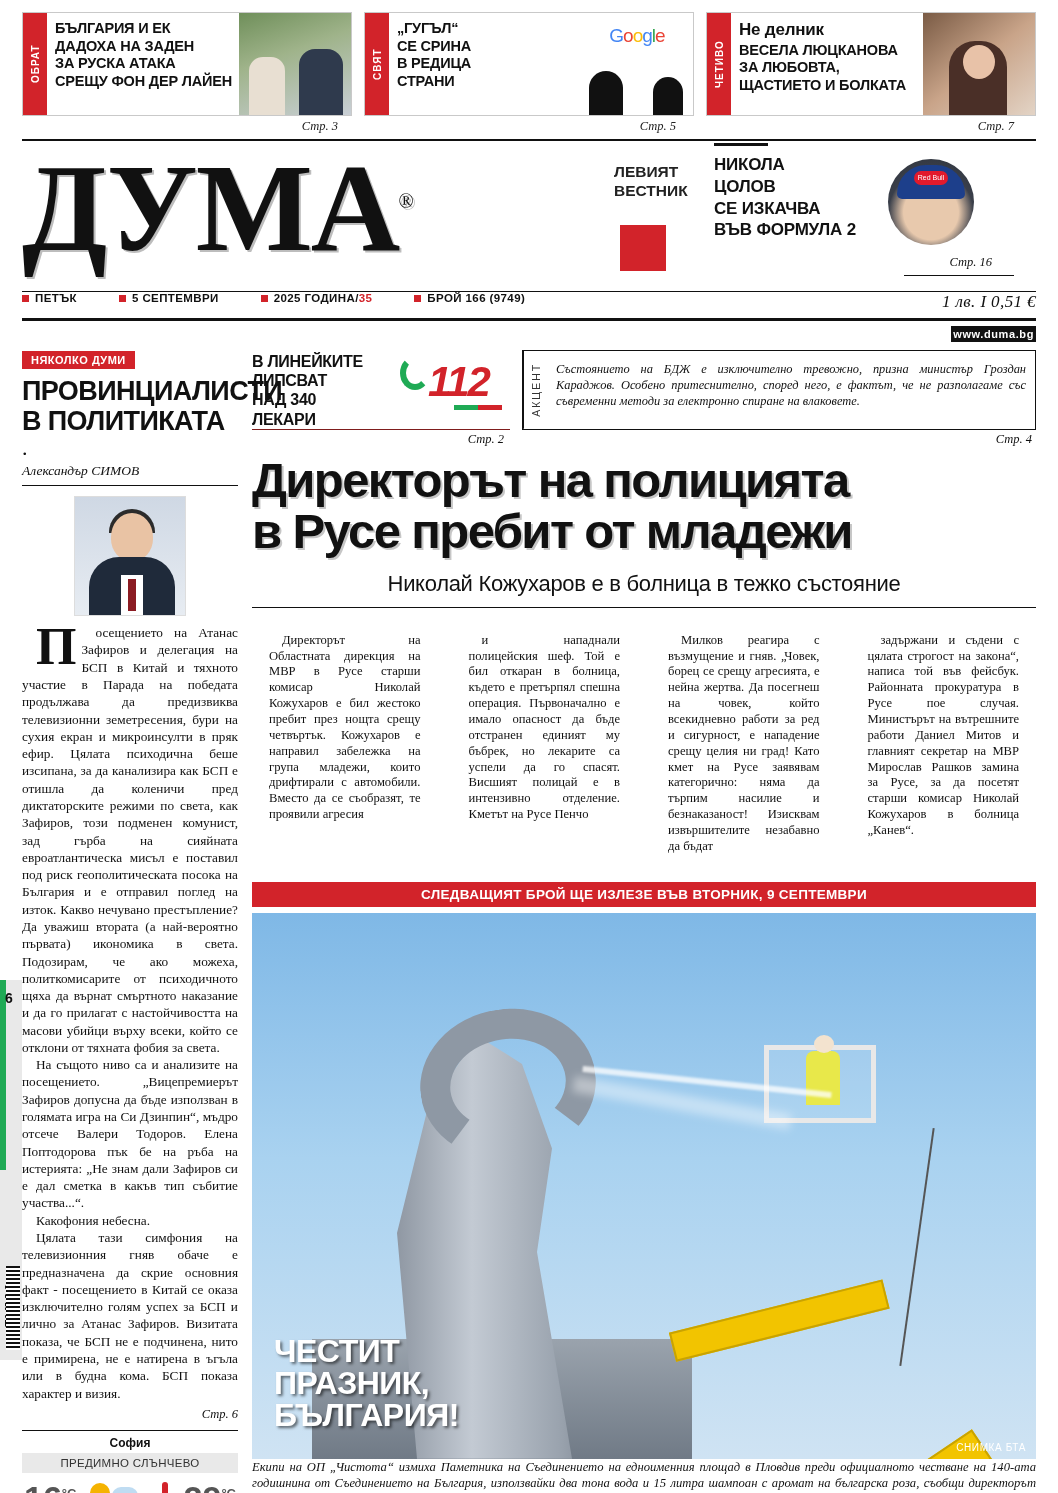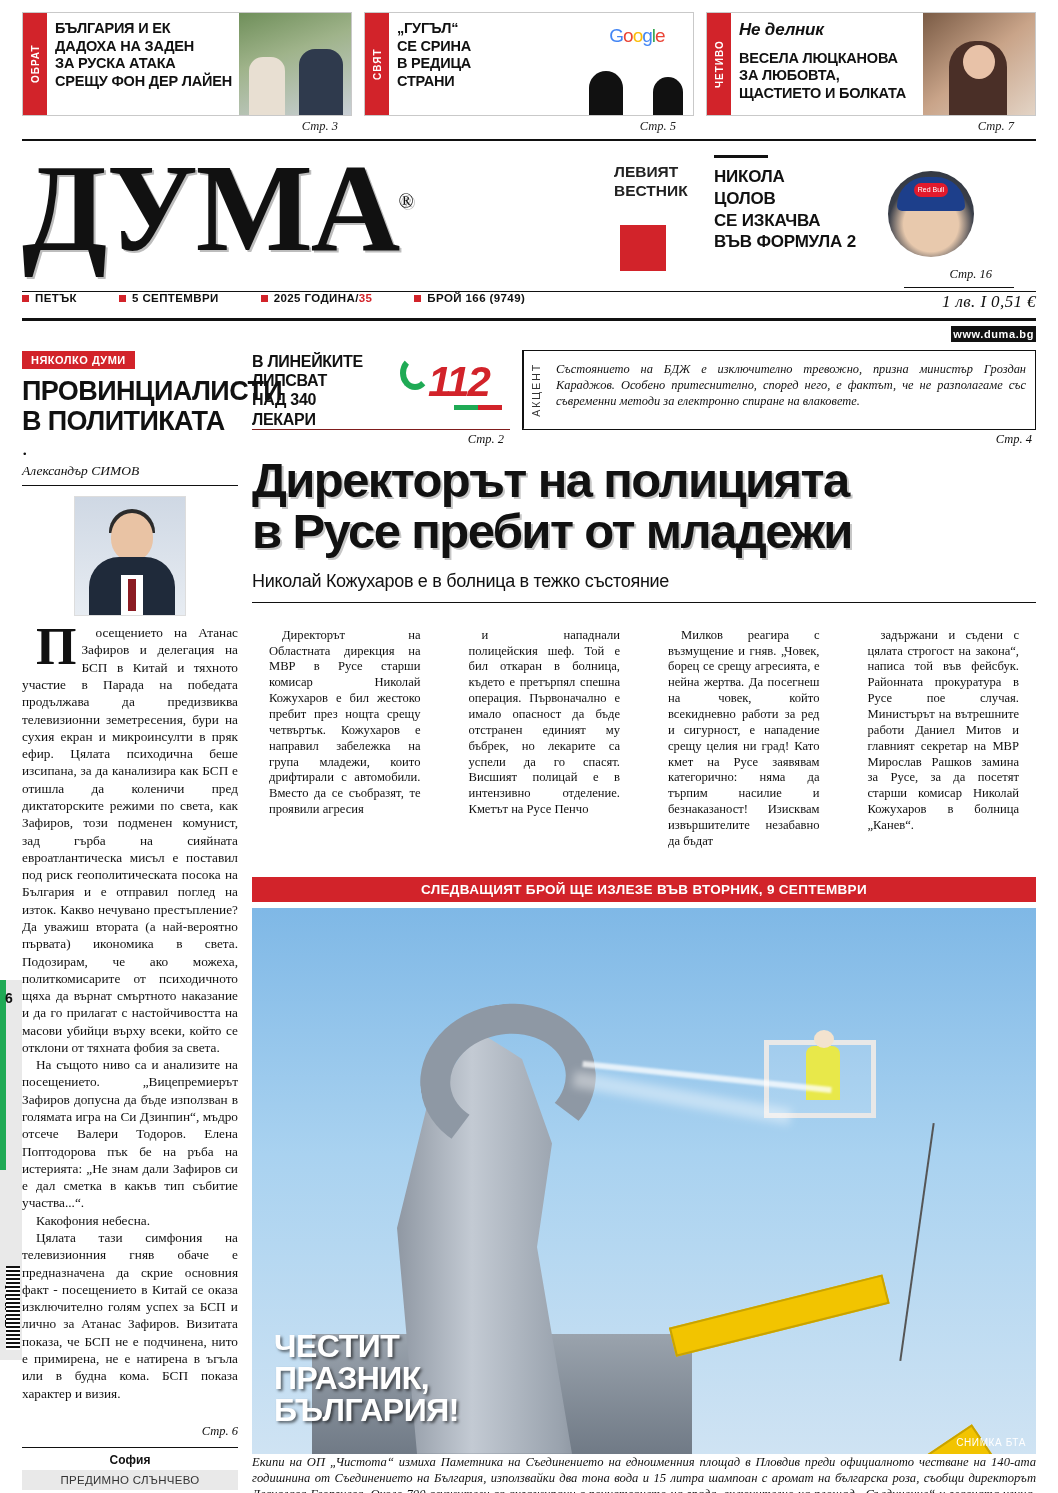--- a/index.html
+++ b/index.html
@@ -23,21 +23,21 @@
     font-size:10px; font-weight:bold; letter-spacing:1px;
     writing-mode:vertical-rl; transform:rotate(180deg);
     display:flex; align-items:center; justify-content:center;
   }
   .teaser-text {
     flex:1; padding:7px 6px 4px 8px;
     font-family:"Liberation Sans", sans-serif;
     font-weight:bold; font-size:14.5px; line-height:1.22; color:#111;
     letter-spacing:-0.2px;
   }
-  .teaser-text .script-line { font-size:17px; font-style:italic; display:block; margin-bottom:9px; }
+  .teaser-text .script-line { font-size:17px; display:block; margin-bottom:1px; }
   .teaser-img { width:112px; background:#d8d8d8; position:relative; overflow:hidden; }
   .t1img { background:linear-gradient(160deg,#6f8f5a 0%,#9fb38a 40%,#c9cfd6 100%); }
   .t1img:after{ content:""; position:absolute; left:10px; bottom:0; width:36px; height:58px; background:#e8dfd2; border-radius:14px 14px 0 0;}
   .t1img:before{ content:""; position:absolute; right:8px; bottom:0; width:44px; height:66px; background:#2f3a4d; border-radius:16px 16px 0 0;}
   .t2img { background:#fff; display:flex; align-items:center; justify-content:center; }
   .google-wrap{ width:100%; height:100%; position:relative; background:#fff;}
   .google-text{ position:absolute; top:12px; left:0; width:100%; text-align:center; font-family:"Liberation Sans",sans-serif; font-size:19px; letter-spacing:-1px;}
   .g1{color:#4285F4}.g2{color:#EA4335}.g3{color:#FBBC05}.g4{color:#4285F4}.g5{color:#34A853}.g6{color:#EA4335}
   .google-sil{ position:absolute; bottom:0; left:8px; width:34px; height:44px; background:#111; border-radius:17px 17px 0 0;}
   .google-sil2{ position:absolute; bottom:0; right:10px; width:30px; height:38px; background:#111; border-radius:15px 15px 0 0;}
@@ -58,21 +58,21 @@
     letter-spacing:-2px; color:#111;
     text-shadow:2px 2px 0 #bdbdbd;
   }
   .reg { font-size:20px; vertical-align:super; font-weight:normal; }
   .logo-sub {
     position:absolute; left:592px; top:16px;
     font-family:"Liberation Sans", sans-serif;
     font-size:15.5px; font-weight:bold; line-height:1.22; color:#222;
   }
   .red-square { position:absolute; left:598px; top:78px; width:46px; height:46px; background:#d2232a; }
-  .mh-right { position:absolute; right:22px; top:14px; width:300px; }
+  .mh-right { position:absolute; right:22px; top:2px; width:300px; }
   .mh-rule { width:54px; height:3px; background:#111; margin-bottom:8px;}
   .mh-f2 { font-family:"Liberation Sans", sans-serif; font-weight:bold; font-size:17px; line-height:1.28; letter-spacing:-0.2px;}
   .driver {
     position:absolute; right:40px; top:16px; width:86px; height:86px; border-radius:50%;
     background:radial-gradient(circle at 50% 62%, #e8c9ad 0 40%, #3a3f4a 62%, #2b3038 100%);
     overflow:hidden;
   }
   .driver .cap { position:absolute; top:6px; left:9px; width:68px; height:34px; background:#1d3f8b; border-radius:34px 34px 6px 6px;}
   .driver .caplogo{ position:absolute; top:12px; left:26px; width:34px; height:14px; background:#e21a2c; border-radius:7px; color:#fff; font-size:7px; text-align:center; font-family:"Liberation Sans",sans-serif; line-height:14px;}
   .str16 { position:absolute; right:22px; top:112px; font-style:italic; font-size:12.5px;}
@@ -110,21 +110,21 @@
   .portrait .head { position:absolute; left:36px; top:16px; width:42px; height:48px; background:#e9c3a4; border-radius:50% 50% 46% 46%;}
   .portrait .hair { position:absolute; left:34px; top:12px; width:46px; height:24px; background:#2b2b2b; border-radius:23px 23px 0 0;}
   .portrait .body { position:absolute; left:14px; bottom:0; width:86px; height:58px; background:#1f2a3a; border-radius:30px 30px 0 0;}
   .portrait .shirt { position:absolute; left:46px; bottom:0; width:22px; height:40px; background:#fff;}
   .portrait .tie { position:absolute; left:53px; bottom:4px; width:8px; height:32px; background:#8b1b22;}
   .edit-body { font-size:13.3px; line-height:1.30; text-align:justify; hyphens:auto; }
   .edit-body p { margin:0; text-indent:14px; }
   .dropcap::first-letter {
     float:left; font-size:52px; line-height:0.82; font-weight:bold; padding:2px 5px 0 0;
   }
-  .strp6 { text-align:right; font-style:italic; font-size:12.5px; margin-top:22px;}
+  .strp6 { text-align:right; font-style:italic; font-size:12.5px; margin-top:5px;}
 
   
   .weather { margin-top:8px; border-top:1px solid #111;}
   .w-city { text-align:center; font-family:"Liberation Sans",sans-serif; font-weight:bold; font-size:12px; padding:5px 0 3px;}
   .w-cond { background:#e9e9e9; text-align:center; font-family:"Liberation Sans",sans-serif; font-size:11.5px; padding:4px 0; color:#333; letter-spacing:0.3px;}
   .w-row { display:flex; align-items:center; justify-content:space-between; padding:6px 2px 0;}
   .w-temp { font-family:"Liberation Sans",sans-serif; font-size:34px; font-weight:bold; color:#555;}
   .w-temp sup { font-size:13px; }
   .w-icon { width:58px; height:40px; position:relative;}
   .w-icon .sun { position:absolute; left:2px; top:4px; width:20px; height:20px; background:#f5b301; border-radius:50%;}
@@ -159,21 +159,21 @@
   .stp-row2 { display:flex; gap:12px; margin-top:2px;}
   .stp2a { width:258px; text-align:right; font-style:italic; font-size:12.5px; padding-right:6px;}
   .stp2b { flex:1; text-align:right; font-style:italic; font-size:12.5px; padding-right:4px;}
 
   
   .headline {
     font-family:"Liberation Sans",sans-serif; font-weight:bold;
     font-size:49px; line-height:1.04; letter-spacing:-1.6px; margin-top:8px;
     text-shadow:2px 2px 0 #c6c6c6;
   }
-  .subhead { font-family:"Liberation Sans",sans-serif; font-size:18px; margin-top:14px; letter-spacing:-0.3px;}
+  .subhead { font-family:"Liberation Sans",sans-serif; font-size:22px; margin-top:14px; letter-spacing:-0.3px;text-align:center;}
   .hl-rule { border-top:1px solid #111; margin-top:10px; }
 
   .cols4 { display:flex; gap:14px; margin-top:8px; font-size:12.6px; line-height:1.26; text-align:justify; hyphens:auto;}
   .cols4 .c { flex:1; }
   .cols4 p { margin:17px; text-indent:13px; }
 
   
   .promo {
     margin-top:10px; background:#d2232a; color:#fff; text-align:center;
     font-family:"Liberation Sans",sans-serif; font-weight:bold; font-size:13.5px;

